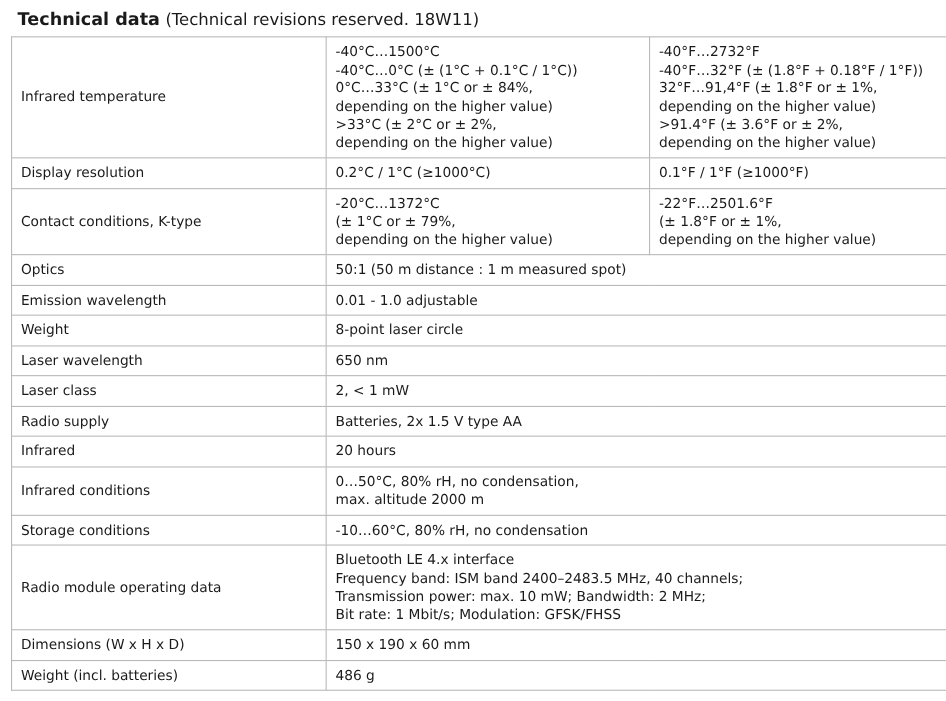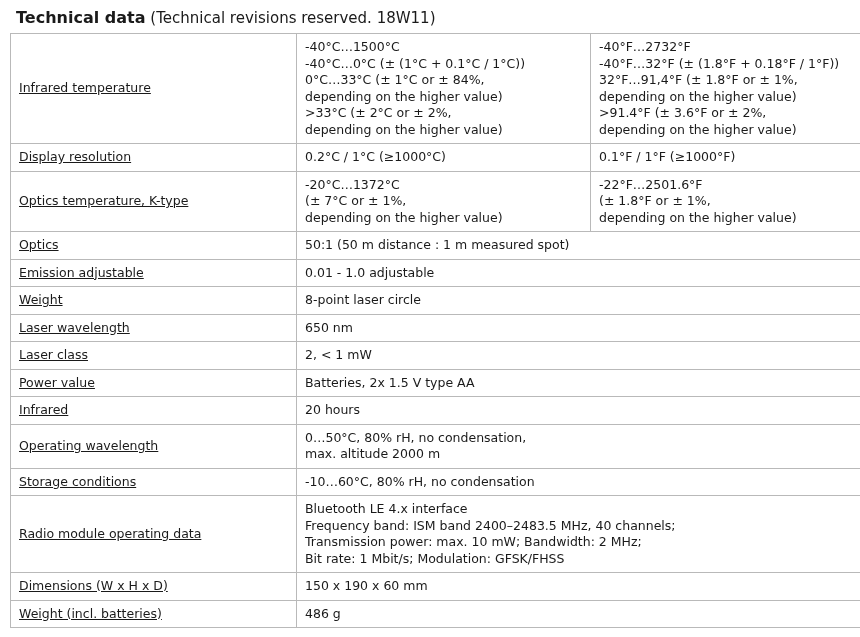--- a/index.html
+++ b/index.html
@@ -42,21 +42,20 @@
     font-size: 12.5px;
   }
   table.tech td {
     border: 1px solid #b9b9b9;
     vertical-align: middle;
     padding: 5px 7px 5px 8px;
     line-height: 16.5px;
   }
   td.label {
     width: 270px;
-    text-decoration: underline;
   }
   td.val-full {
     width: 568px;
   }
   td.val-c {
     width: 278px;
     margin-top: 30px;
   }
   td.val-f {
     width: 290px;
@@ -101,40 +100,40 @@
         <tr>
           <td class="label">Display resolution</td>
           <td class="val-c">
             <div class="cellline">0.2°C / 1°C (≥1000°C)</div>
           </td>
           <td class="val-f">
             <div class="cellline">0.1°F / 1°F (≥1000°F)</div>
           </td>
         </tr>
         <tr class="toprow">
-          <td class="label">Optics temperature, K-type</td>
+          <td class="label">Contact conditions, K-type</td>
           <td class="val-c">
             <div class="cellline">-20°C…1372°C</div>
-            <div class="cellline">(± 7°C or ± 1%,</div>
+            <div class="cellline">(± 1°C or ± 79%,</div>
             <div class="cellline">depending on the higher value)</div>
           </td>
           <td class="val-f">
             <div class="cellline">-22°F…2501.6°F</div>
             <div class="cellline">(± 1.8°F or ± 1%,</div>
             <div class="cellline">depending on the higher value)</div>
           </td>
         </tr>
         <tr>
           <td class="label">Optics</td>
           <td class="val-full" colspan="2">
             <div class="cellline">50:1 (50 m distance : 1 m measured spot)</div>
           </td>
         </tr>
         <tr>
-          <td class="label">Emission adjustable</td>
+          <td class="label">Emission wavelength</td>
           <td class="val-full" colspan="2">
             <div class="cellline">0.01 - 1.0 adjustable</div>
           </td>
         </tr>
         <tr>
           <td class="label">Weight</td>
           <td class="val-full" colspan="2">
             <div class="cellline">8-point laser circle</div>
           </td>
         </tr>
@@ -144,33 +143,33 @@
             <div class="cellline">650 nm</div>
           </td>
         </tr>
         <tr>
           <td class="label">Laser class</td>
           <td class="val-full" colspan="2">
             <div class="cellline">2, &lt; 1 mW</div>
           </td>
         </tr>
         <tr>
-          <td class="label">Power value</td>
+          <td class="label">Radio supply</td>
           <td class="val-full" colspan="2">
             <div class="cellline">Batteries, 2x 1.5 V type AA</div>
           </td>
         </tr>
         <tr>
           <td class="label">Infrared</td>
           <td class="val-full" colspan="2">
             <div class="cellline">20 hours</div>
           </td>
         </tr>
         <tr>
-          <td class="label">Operating wavelength</td>
+          <td class="label">Infrared conditions</td>
           <td class="val-full" colspan="2">
             <div class="cellline">0…50°C, 80% rH, no condensation,</div>
             <div class="cellline">max. altitude 2000 m</div>
           </td>
         </tr>
         <tr>
           <td class="label">Storage conditions</td>
           <td class="val-full" colspan="2">
             <div class="cellline">-10…60°C, 80% rH, no condensation</div>
           </td>

